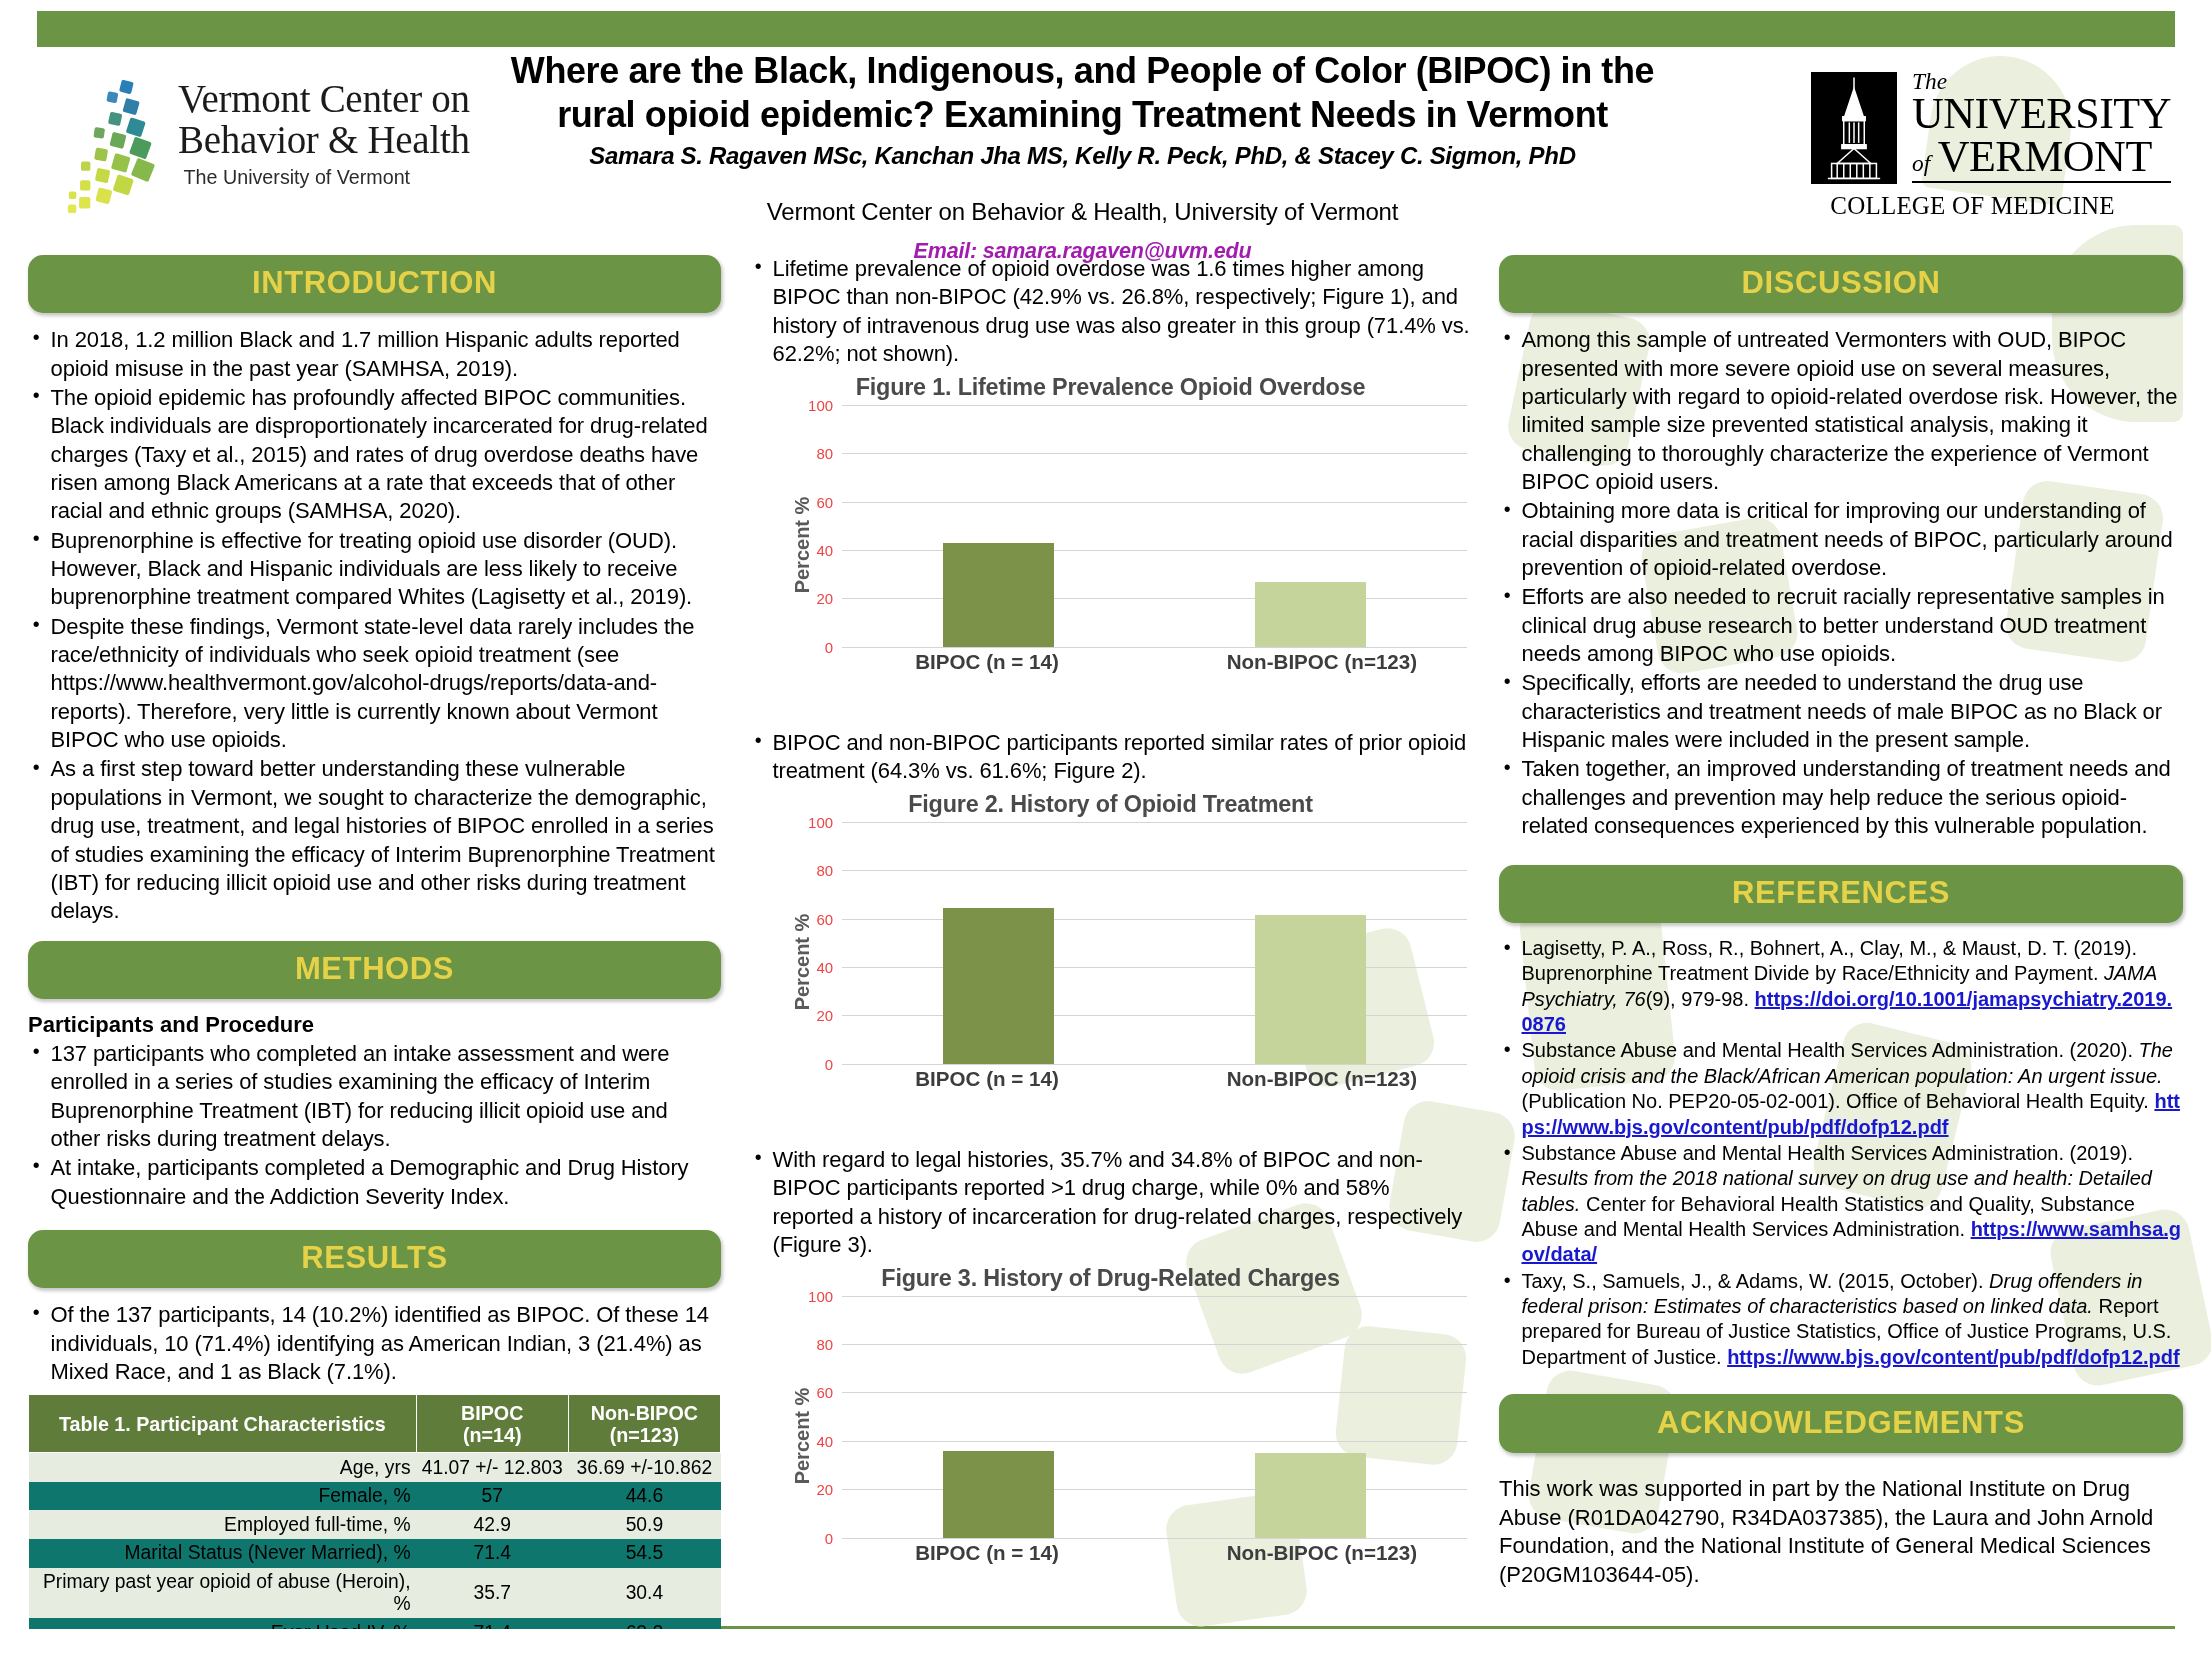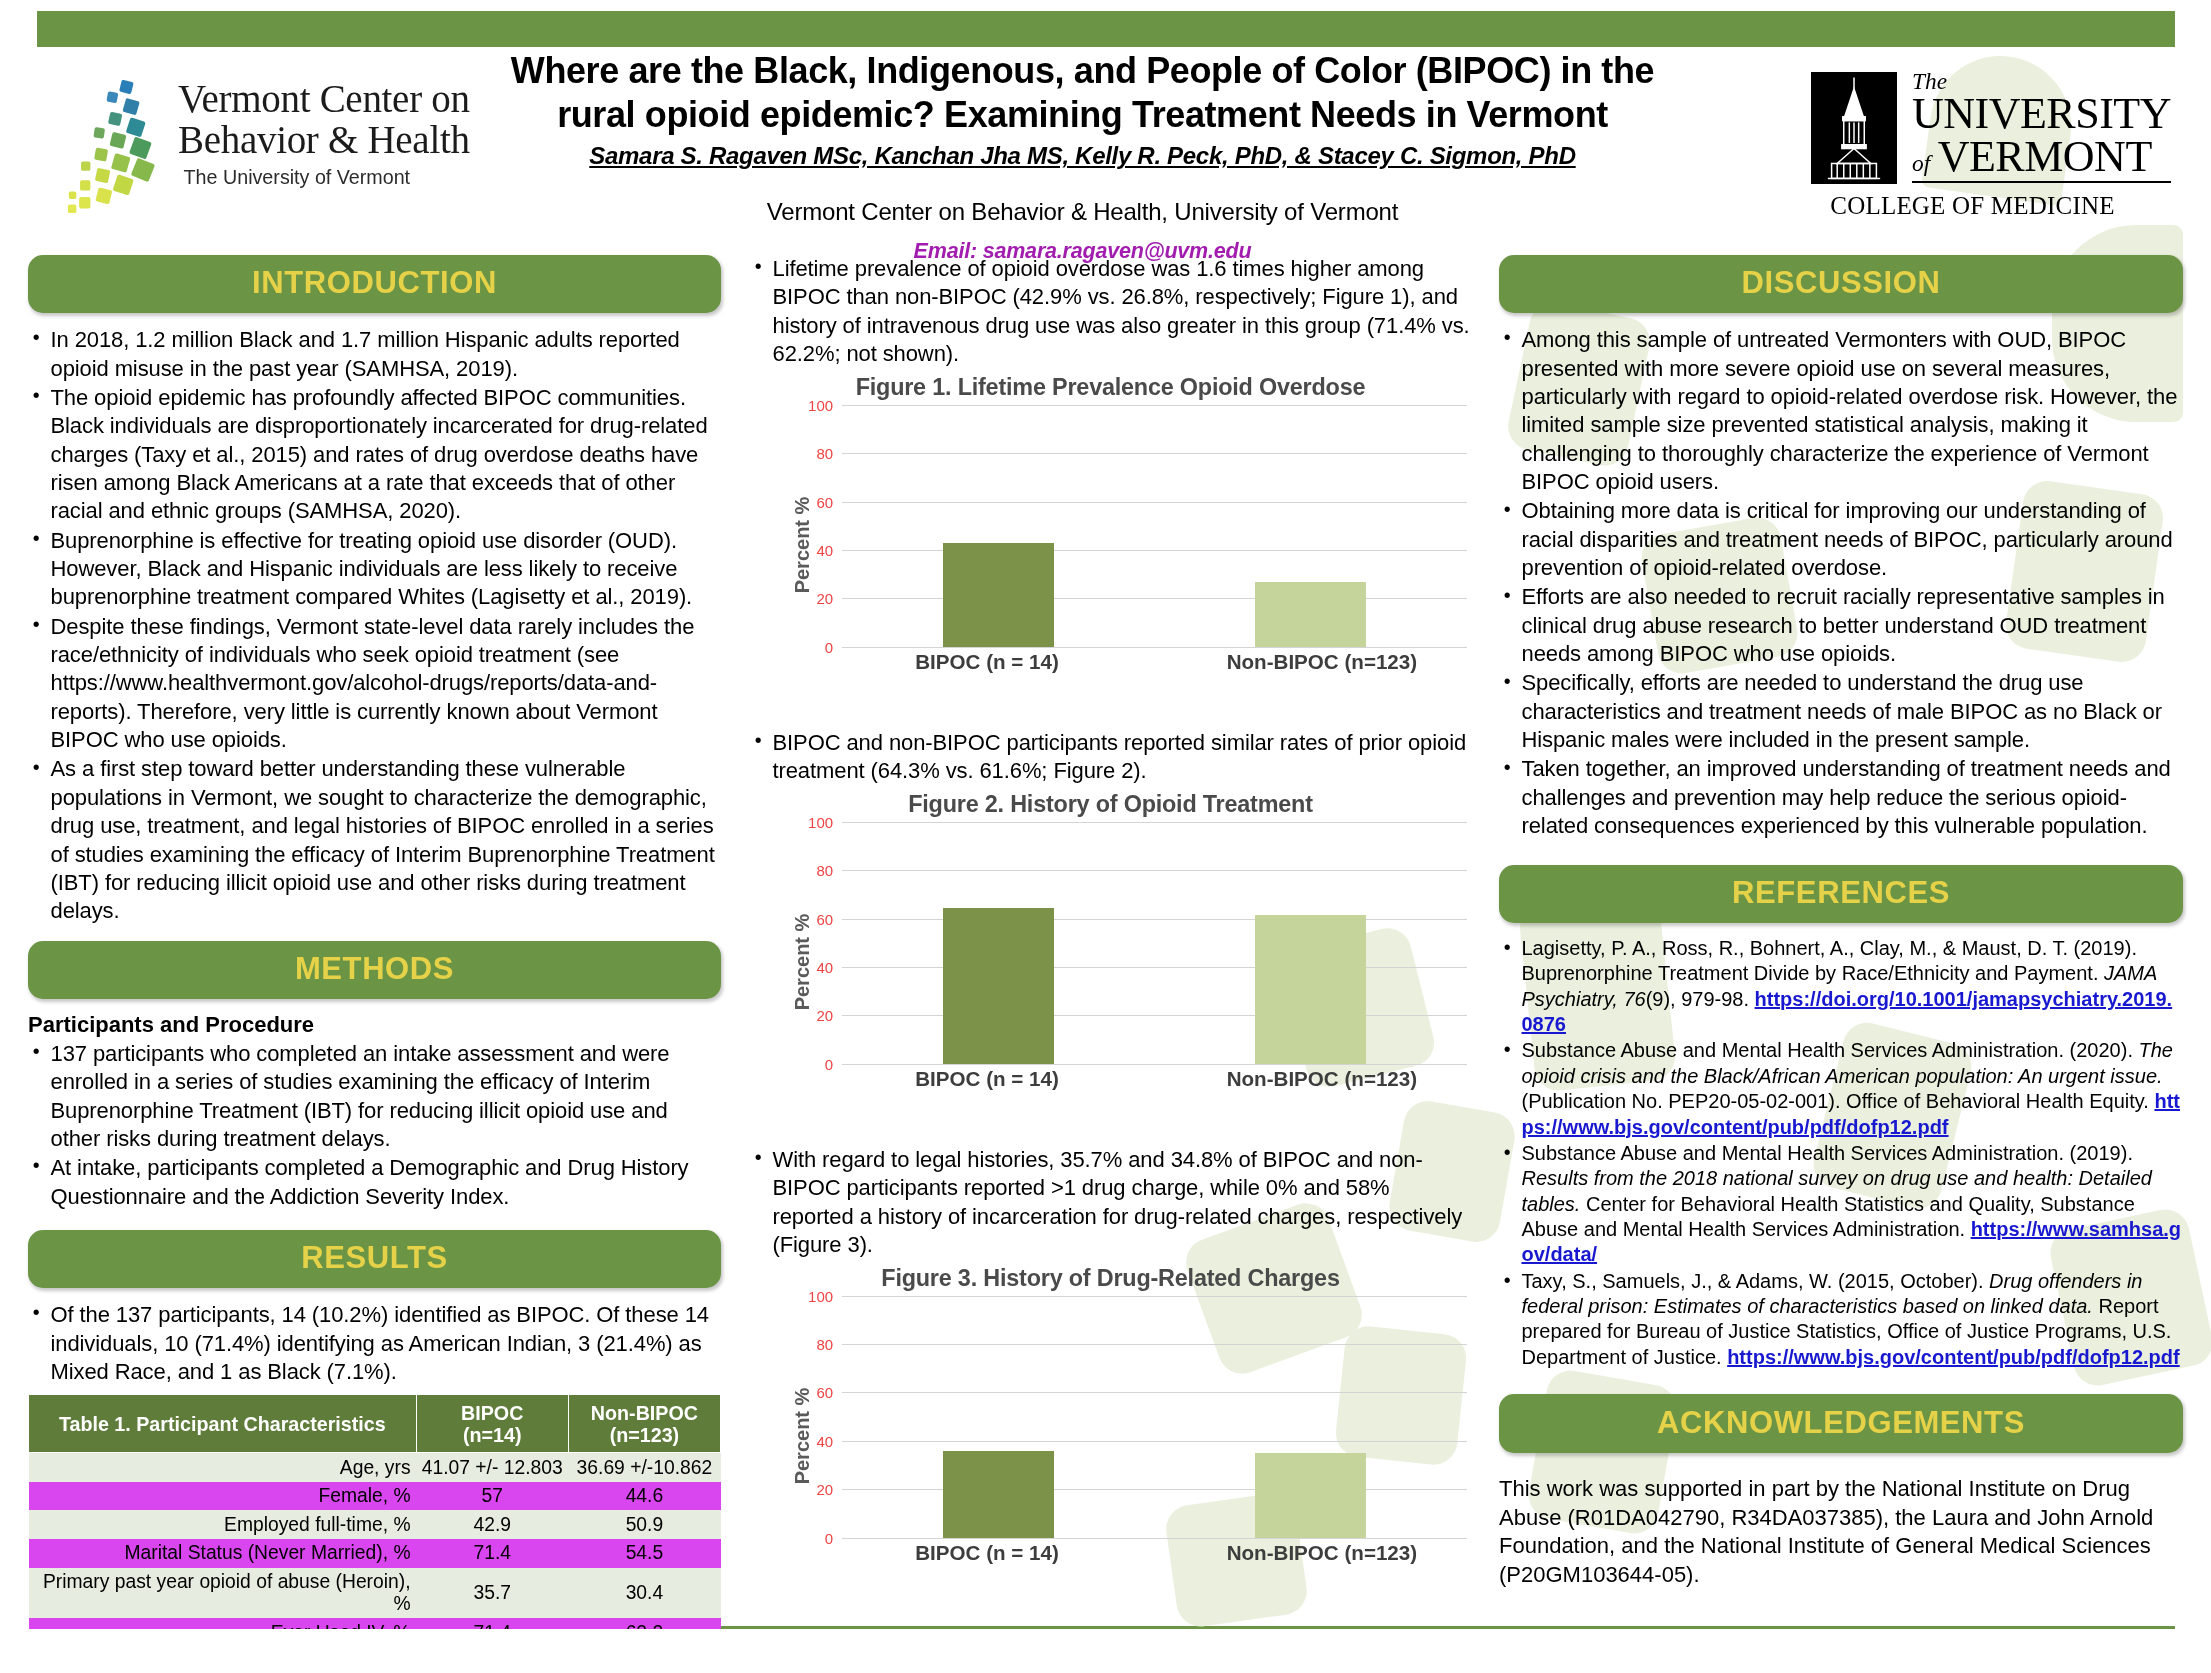--- a/index.html
+++ b/index.html
@@ -35,21 +35,20 @@
   }
 
   .title-block{position:absolute;left:497px;top:0px;width:1171px;text-align:center;}
   .p-title{
     font-size:36px;font-weight:bold;line-height:1.22;color:#000;
     letter-spacing:-0.4px;
   }
   .p-authors{
     font-size:24px;font-style:italic;font-weight:600;margin-top:5.6px;color:#000;
     letter-spacing:-0.3px;
-    text-decoration:underline;
   }
   .p-affil{font-size:24px;margin-top:28px;color:#000;letter-spacing:-0.2px;}
   .p-email{
     font-size:21.5px;font-weight:bold;font-style:italic;margin-top:13px;color:#a21caf;
     letter-spacing:-0.2px;
   }
 
   .logo-uvm{position:absolute;left:1785px;top:19px;width:375px;height:169px;}
   .uvm-row{display:flex;align-items:flex-start;padding-left:26px;}
   .uvm-badge{
@@ -92,21 +91,21 @@
   table.t1{border-collapse:collapse;width:100%;font-size:19.3px;margin-top:7.5px;}
   table.t1 th{
     background:#5f7c3a;color:#fff;font-weight:bold;text-align:center;
     padding:6.6px 3.7px;font-size:19.7px;line-height:1.12;border:0.9px solid #ffffff;
   }
   table.t1 th.lbl{text-align:center;}
   table.t1 td{padding:3.3px 5.6px;border:none;}
   table.t1 td.name{text-align:right;}
   table.t1 td.val{text-align:center;width:141px;}
   table.t1 tr.odd td{background:#e6ece0;}
-  table.t1 tr.even td{background:#d946ef;}
+  table.t1 tr.even td{background:#0f766e;}
 
   
   .fig{margin:5.6px 0 1.9px 0;}
   .fig-title{
     text-align:center;font-size:23.4px;font-weight:bold;color:#4a4a4a;
     margin-bottom:3.7px;letter-spacing:-0.2px;
   }
   .plot-wrap{position:relative;height:281px;margin-left:5.6px;}
   .y-label{
     position:absolute;left:-1.9px;top:50%;transform:translateY(-50%) rotate(-90deg);

